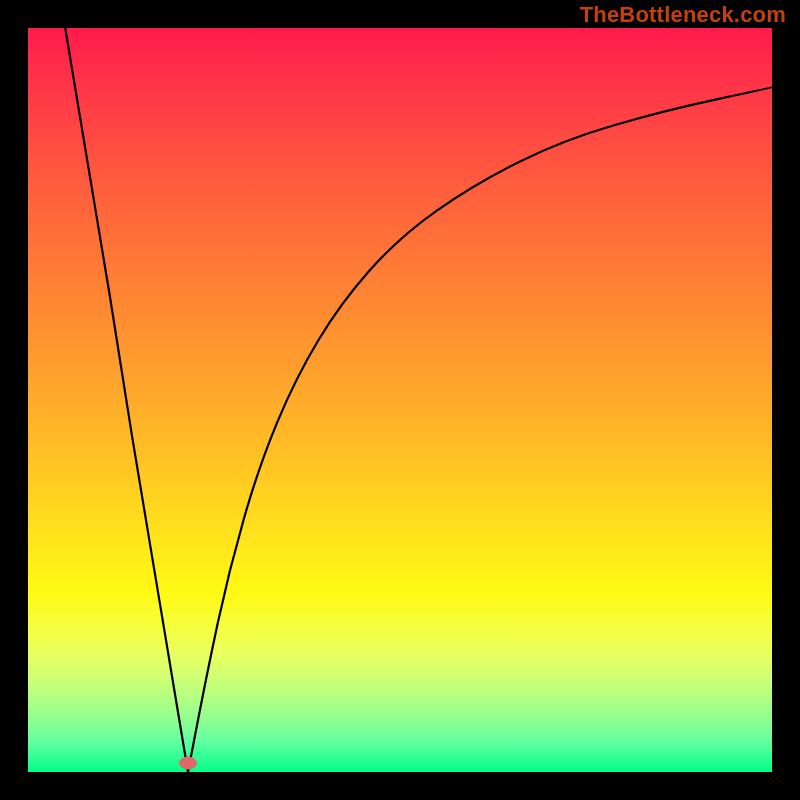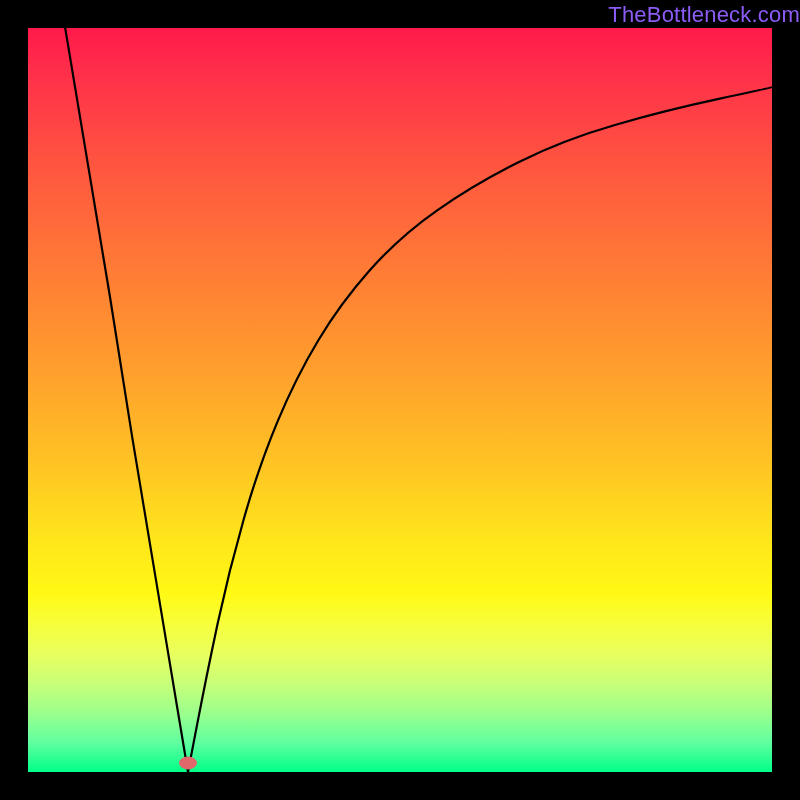--- a/index.html
+++ b/index.html
@@ -13,24 +13,24 @@
   }
   .frame {
     position: relative;
     width: 800px;
     height: 800px;
     background: #000;
   }
   .watermark {
     position: absolute;
     top: 2px;
-    right: 0;
-    color: #8b5cf6;
+    right: 14px;
+    color: #c2410c;
     font-size: 22px;
-    font-weight: 400;
+    font-weight: 700;
     letter-spacing: 0.2px;
     z-index: 5;
   }
   .plot-area {
     position: absolute;
     left: 28px;
     top: 28px;
     width: 744px;
     height: 744px;
     overflow: hidden;

